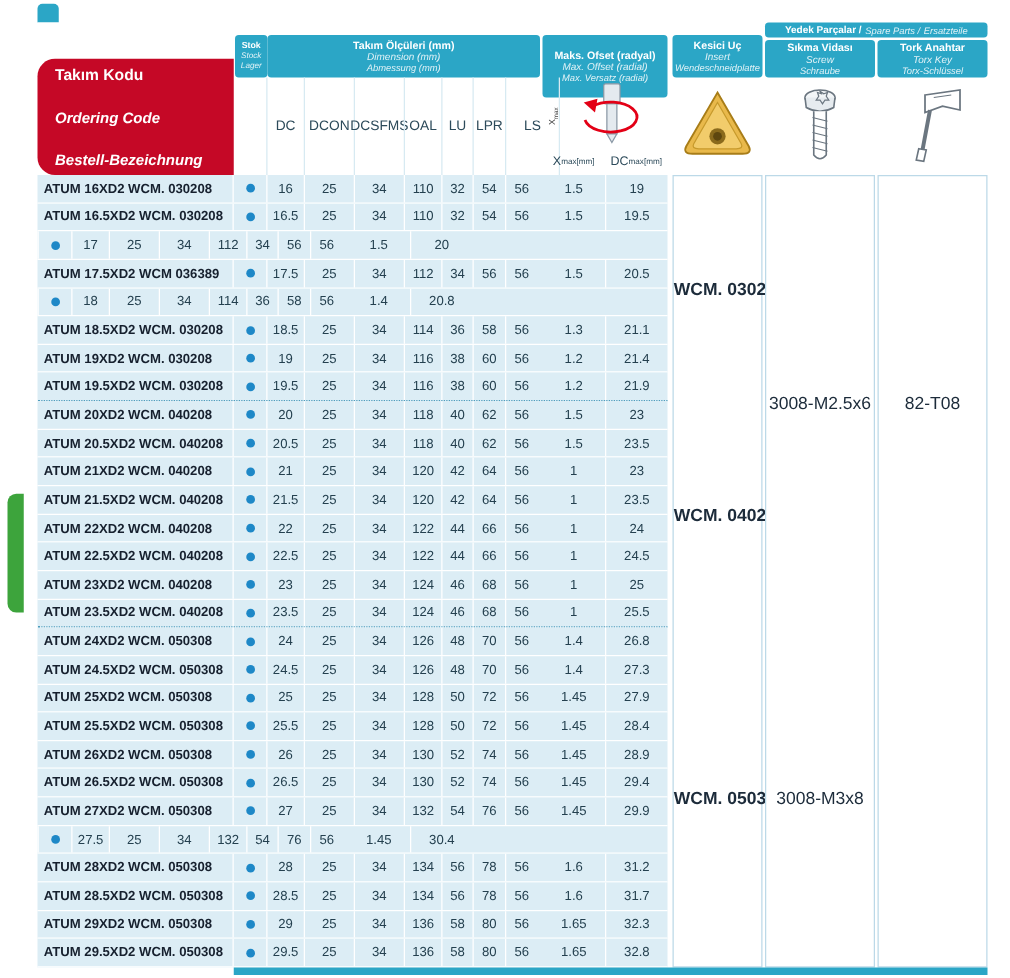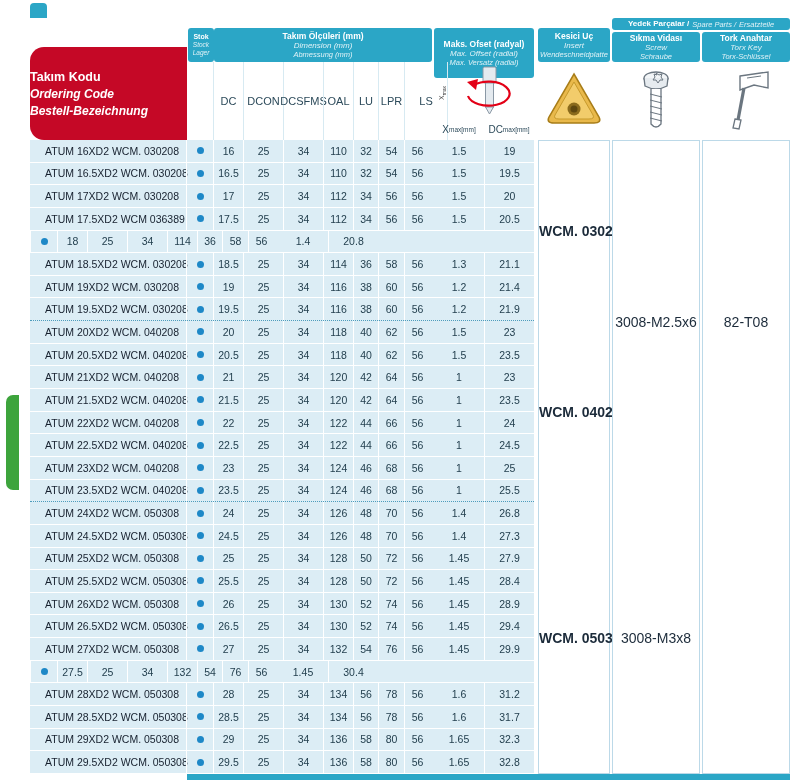--- a/index.html
+++ b/index.html
@@ -6,21 +6,21 @@
   html,body{width:808px;height:782px;background:#ffffff;font-family:"Liberation Sans",sans-serif;overflow:hidden}
   .page{position:absolute;inset:0;background:#fff}
 
   .corner-tab{position:absolute;left:30px;top:3px;width:17px;height:15px;background:#2BA6C6;border-radius:4px 4px 0 0}
   .side-tab{position:absolute;left:6px;top:395px;width:13px;height:95px;background:#3DA43C;border-radius:7px 0 0 7px}
 
   .table{position:absolute;left:30px;top:18px;width:760px;height:762px}
   .header{position:absolute;left:0;top:0;width:760px;height:122px;background:#fff}
 
   .red-box{position:absolute;left:0;top:29px;width:157px;height:93px;background:#C50826;border-radius:14px 0 0 14px;
-           color:#fff;display:flex;flex-direction:column;justify-content:center;padding-left:0;gap:3px}
+           color:#fff;display:flex;flex-direction:column;justify-content:center;padding-left:14px;gap:20px}
   .red-box .r1{font-weight:bold;font-size:12.5px}
   .red-box .r2,.red-box .r3{font-weight:bold;font-style:italic;font-size:12px}
 
   .teal{position:absolute;background:#2BA6C6;color:#fff;display:flex;flex-direction:column;align-items:center;justify-content:center;
         line-height:1.2;border-radius:3px;text-align:center;overflow:hidden}
   .teal .t1{font-weight:bold;font-size:8.5px;white-space:nowrap}
   .teal .t2{font-style:italic;font-size:8px;opacity:.85;white-space:nowrap}
   .teal .t3{font-style:italic;font-size:7.5px;opacity:.85;white-space:nowrap}
 
   .hdr-stock{left:158px;top:10px;width:26px;height:34px}
@@ -49,21 +49,21 @@
   .g-drill{left:404px;top:46px;width:100px;height:54px}
   .g-insert{left:508px;top:46px;width:72px;height:72px}
   .g-screw{left:582px;top:46px;width:88px;height:74px}
   .g-torx{left:672px;top:46px;width:88px;height:74px}
 
   .body{position:absolute;left:0;top:122px;width:760px;height:634px}
   .rows{position:absolute;left:0;top:0;width:504px;height:100%;display:flex;flex-direction:column}
   .row{flex:1;display:flex;align-items:stretch;background:#DCEDF5;border-bottom:1px solid #ffffff}
   .row.group-end{border-bottom:1px dotted #4d9cbc}
   .cell{display:flex;align-items:center;justify-content:center;font-size:10.5px;color:#24404f}
-  .cell.code{width:156px;justify-content:flex-start;padding-left:15px;font-weight:normal;color:#16202e;white-space:nowrap}
+  .cell.code{width:156px;justify-content:flex-start;padding-left:5px;font-weight:bold;color:#16202e;white-space:nowrap}
   .cell.stock{width:27px;border-left:1px solid #ffffff}
   .dot{width:7px;height:7px;border-radius:50%;background:#1E88C7}
   .cell.num{border-left:1px solid #ffffff}
   .c-dc{width:30px}.c-dcon{width:40px}.c-dcsfms{width:40px}.c-oal{width:30px}
   .c-lu{width:25px}.c-lpr{width:26px}.c-ls{width:26px}
   .c-xmax{width:50px;margin-left:4px;border-left:none!important}
   .c-dcmax{width:50px}
 
   .side-col{position:absolute;top:0;height:100%;background:#fff;border:1px solid #bcd9e8}
   .col-insert{left:508px;width:72px}
@@ -227,21 +227,20 @@
             <div class="cell num c-dcon">25</div>
             <div class="cell num c-dcsfms">34</div>
             <div class="cell num c-oal">110</div>
             <div class="cell num c-lu">32</div>
             <div class="cell num c-lpr">54</div>
             <div class="cell num c-ls">56</div>
             <div class="cell num c-xmax">1.5</div>
             <div class="cell num c-dcmax">19.5</div>
           </div>
           <div class="row">
-            <div class="cell code">ATUM 17XD2 WCM. 030208</div>
             <div class="cell stock">
               <span class="dot"></span>
             </div>
             <div class="cell num c-dc">17</div>
             <div class="cell num c-dcon">25</div>
             <div class="cell num c-dcsfms">34</div>
             <div class="cell num c-oal">112</div>
             <div class="cell num c-lu">34</div>
             <div class="cell num c-lpr">56</div>
             <div class="cell num c-ls">56</div>

